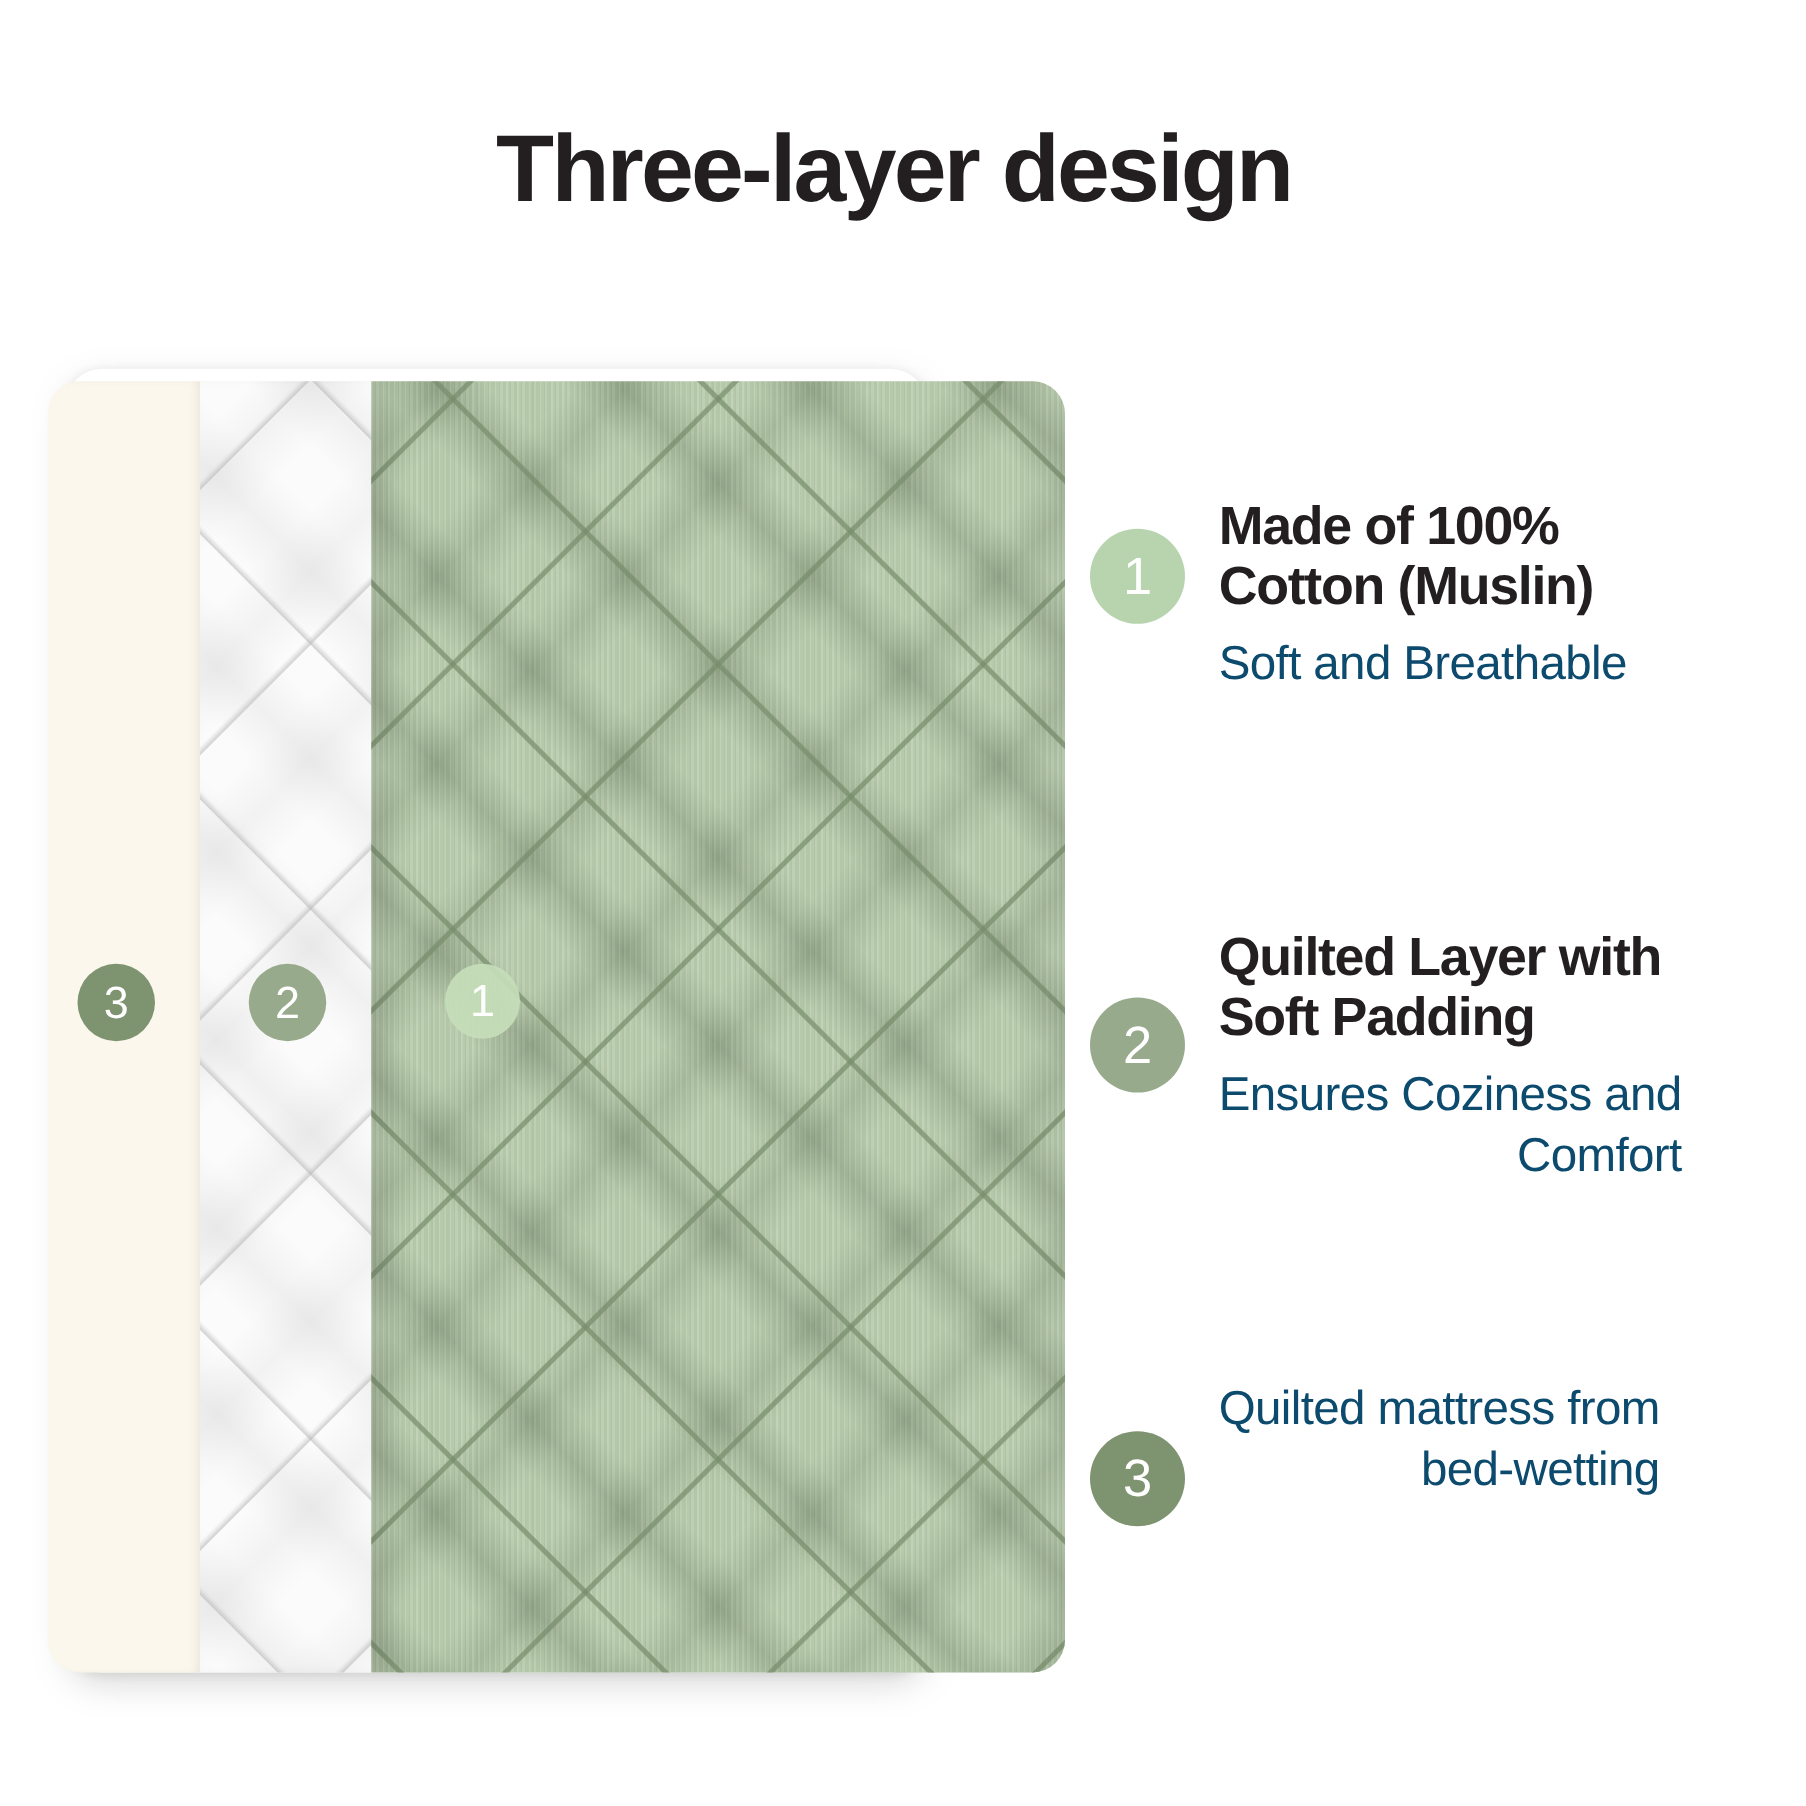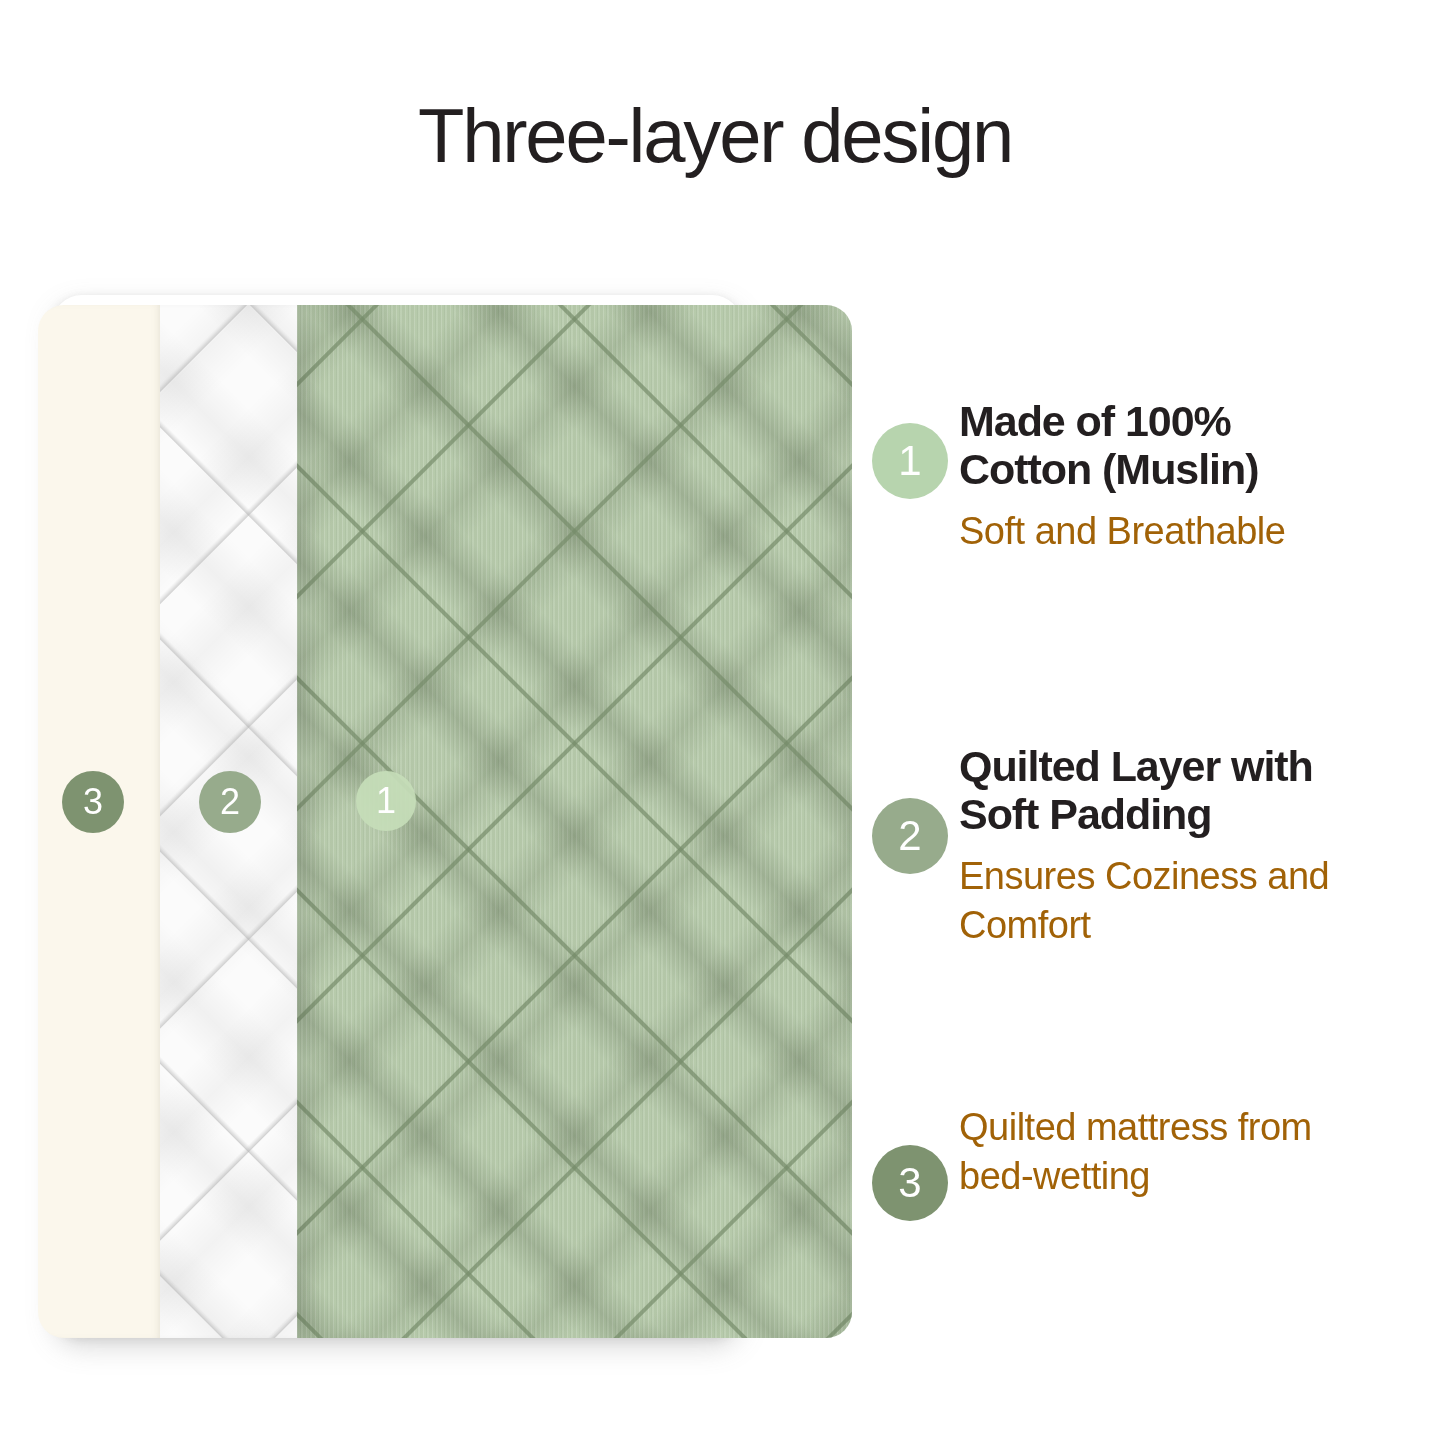--- a/index.html
+++ b/index.html
@@ -11,21 +11,21 @@
     overflow:hidden;
     position:relative;
   }
 
   
   #page-title {
     position:absolute;
     top:96px; left:0; width:1430px;
     text-align:center;
     font-size:76px;
-    font-weight:normal;
+    font-weight:bold;
     letter-spacing:-2.2px;
     color:#231f20;
     line-height:1.05;
   }
 
   
   #layer-stack {
     position:absolute;
     left:38px; top:305px;
     width:814px; height:1033px;
@@ -167,38 +167,39 @@
     border-radius:50%;
     display:flex; align-items:center; justify-content:center;
     font-size:42px; font-weight:400;
     color:#ffffff; line-height:1;
     margin-top:28px;
   }
   #feature-item-1 .feature-badge { background:#b7d4ae; }
   #feature-item-2 .feature-badge { background:#97ab8c; margin-top:58px; }
   #feature-item-3 .feature-badge { background:#7e9370; margin-top:58px; }
 
-  .feature-text { margin-left:11px; padding-top:2px; }
+  .feature-text { margin-left:27px; padding-top:2px; }
 
   .feature-title {
     font-size:43px;
     font-weight:bold;
     letter-spacing:-1.05px;
     line-height:1.12;
     color:#231f20;
     white-space:pre-line;
   }
   .feature-sub {
     margin-top:14px;
     font-size:38px;
     font-weight:normal;
     letter-spacing:-0.5px;
     line-height:1.28;
-    color:#a16207;
+    color:#0c4a6e;
     white-space:pre-line;
+    text-align:right;
   }
 </style>
 </head>
 <body>
 
 <h1 id="page-title">Three-layer design</h1>
 
 <div id="layer-stack">
 
   <div id="stack-shadow"></div>

